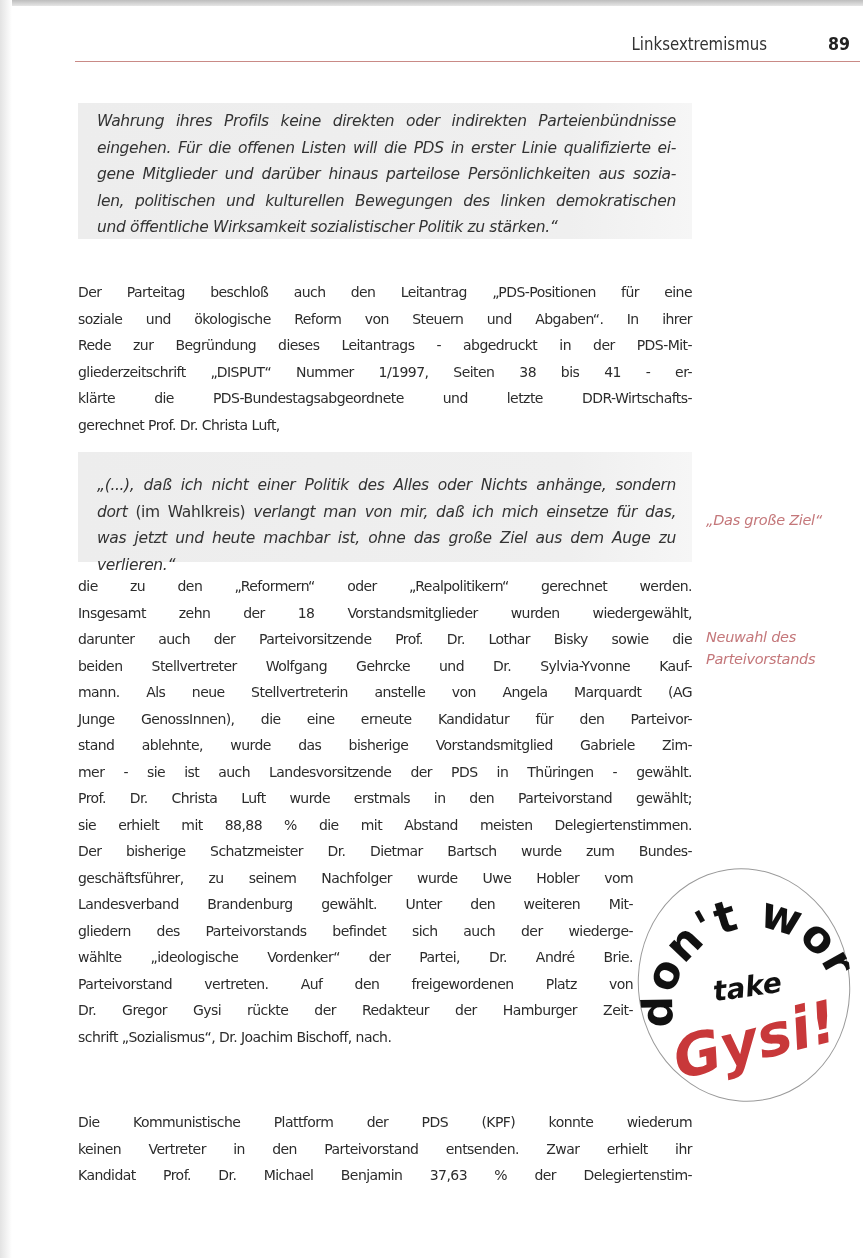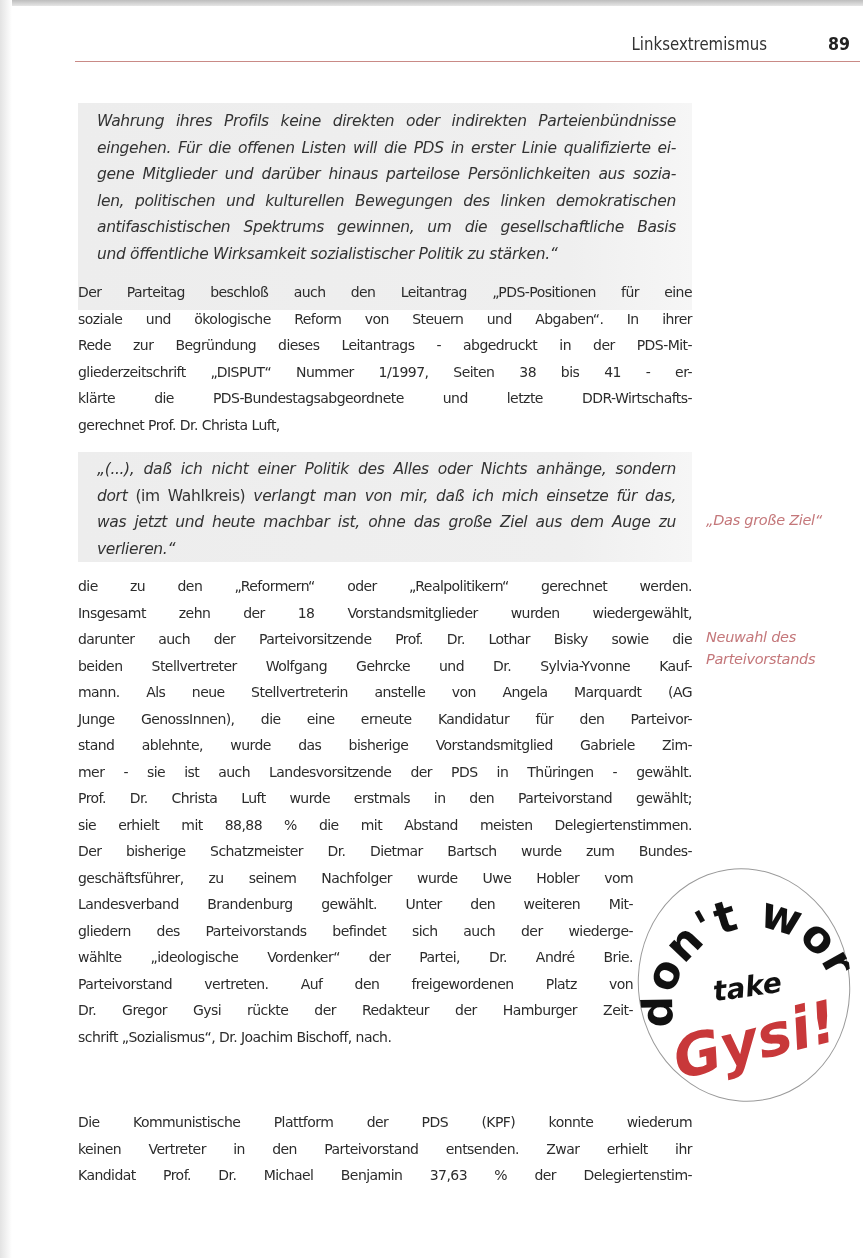--- a/index.html
+++ b/index.html
@@ -10,22 +10,22 @@
   .scan-left { position: absolute; left: 0; top: 0; width: 12px; height: 1258px; background: linear-gradient(90deg, #e3e3e3, #f7f7f7 70%, #ffffff); }
 
   .running-header { position: absolute; left: 75px; top: 28px; width: 785px; height: 34px; border-bottom: 1px solid #c98a86; }
   .running-title { position: absolute; left: 460px; top: 6px; width: 232px; text-align: right; font-size: 17px; color: #333; font-family: "DejaVu Sans", "Liberation Sans", sans-serif; transform: scaleX(0.88); transform-origin: right center; }
   .page-number { position: absolute; right: 10px; top: 5px; font-size: 18px; font-weight: bold; color: #222; font-family: "DejaVu Sans", "Liberation Sans", sans-serif; transform: scaleX(0.88); transform-origin: right center; }
 
   .quote-box { position: absolute; background: #ececec; background: linear-gradient(90deg, #ededed, #efefef 80%, #f6f6f6); }
   .quote-box p { font-style: italic; font-size: 15.5px; line-height: 26.5px; color: #333; text-align: justify; font-family: "DejaVu Sans", "Liberation Sans", sans-serif; letter-spacing: -0.35px; word-spacing: 0px; }
   .quote-box p .upright { font-style: normal; }
 
-  .q1 { left: 78px; top: 103px; width: 614px; height: 207px; padding: 5px 16px 0 19px; }
-  .q2 { left: 78px; top: 452px; width: 614px; height: 110px; padding: 4px 16px 0 19px; }
+  .q1 { left: 78px; top: 103px; width: 614px; height: 136px; padding: 5px 16px 0 19px; }
+  .q2 { left: 78px; top: 452px; width: 614px; height: 110px; padding: 20px 16px 0 19px; }
 
   .body-text { position: absolute; left: 78px; width: 614px; font-size: 14px; line-height: 26.5px; color: #2c2c2c; text-align: justify; font-family: "DejaVu Sans", "Liberation Sans", sans-serif; letter-spacing: -0.55px; }
   .p1 { top: 279px; }
   .p2 { top: 573px; }
   .p3 { top: 1109px; }
 
   .narrow { width: 555px; }
 
   .line { display: block; text-align: justify; text-align-last: justify; white-space: nowrap; overflow: visible; }
   .line.last { text-align-last: left; }
@@ -47,21 +47,20 @@
   <span class="running-title">Linksextremismus</span>
   <span class="page-number">89</span>
 </div>
 
 <div class="quote-box q1">
   <p>
     <span class="line">Wahrung ihres Profils keine direkten oder indirekten Parteienbündnisse</span>
     <span class="line">eingehen. Für die offenen Listen will die PDS in erster Linie qualifizierte ei-</span>
     <span class="line">gene Mitglieder und darüber hinaus parteilose Persönlichkeiten aus sozia-</span>
     <span class="line">len, politischen und kulturellen Bewegungen des linken demokratischen</span>
-    <span class="line">antifaschistischen Spektrums gewinnen, um die gesellschaftliche Basis</span>
     <span class="line last">und öffentliche Wirksamkeit sozialistischer Politik zu stärken.“</span>
   </p>
 </div>
 
 <div class="body-text p1">
   <span class="line">Der Parteitag beschloß auch den Leitantrag „PDS-Positionen für eine</span>
   <span class="line">soziale und ökologische Reform von Steuern und Abgaben“. In ihrer</span>
   <span class="line">Rede zur Begründung dieses Leitantrags - abgedruckt in der PDS-Mit-</span>
   <span class="line">gliederzeitschrift „DISPUT“ Nummer 1/1997, Seiten 38 bis 41 - er-</span>
   <span class="line">klärte die PDS-Bundestagsabgeordnete und letzte DDR-Wirtschafts-</span>

